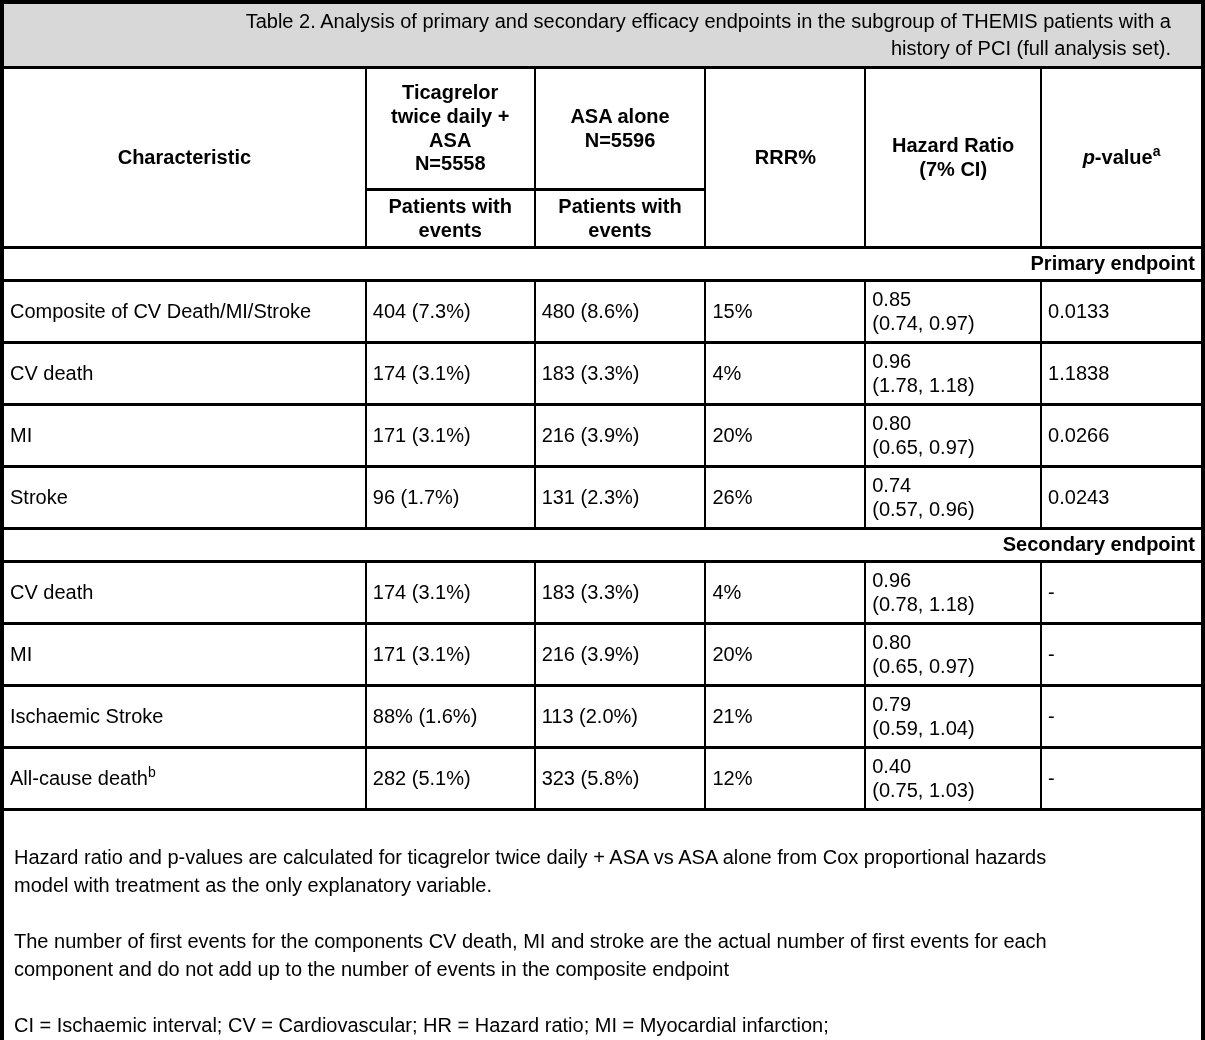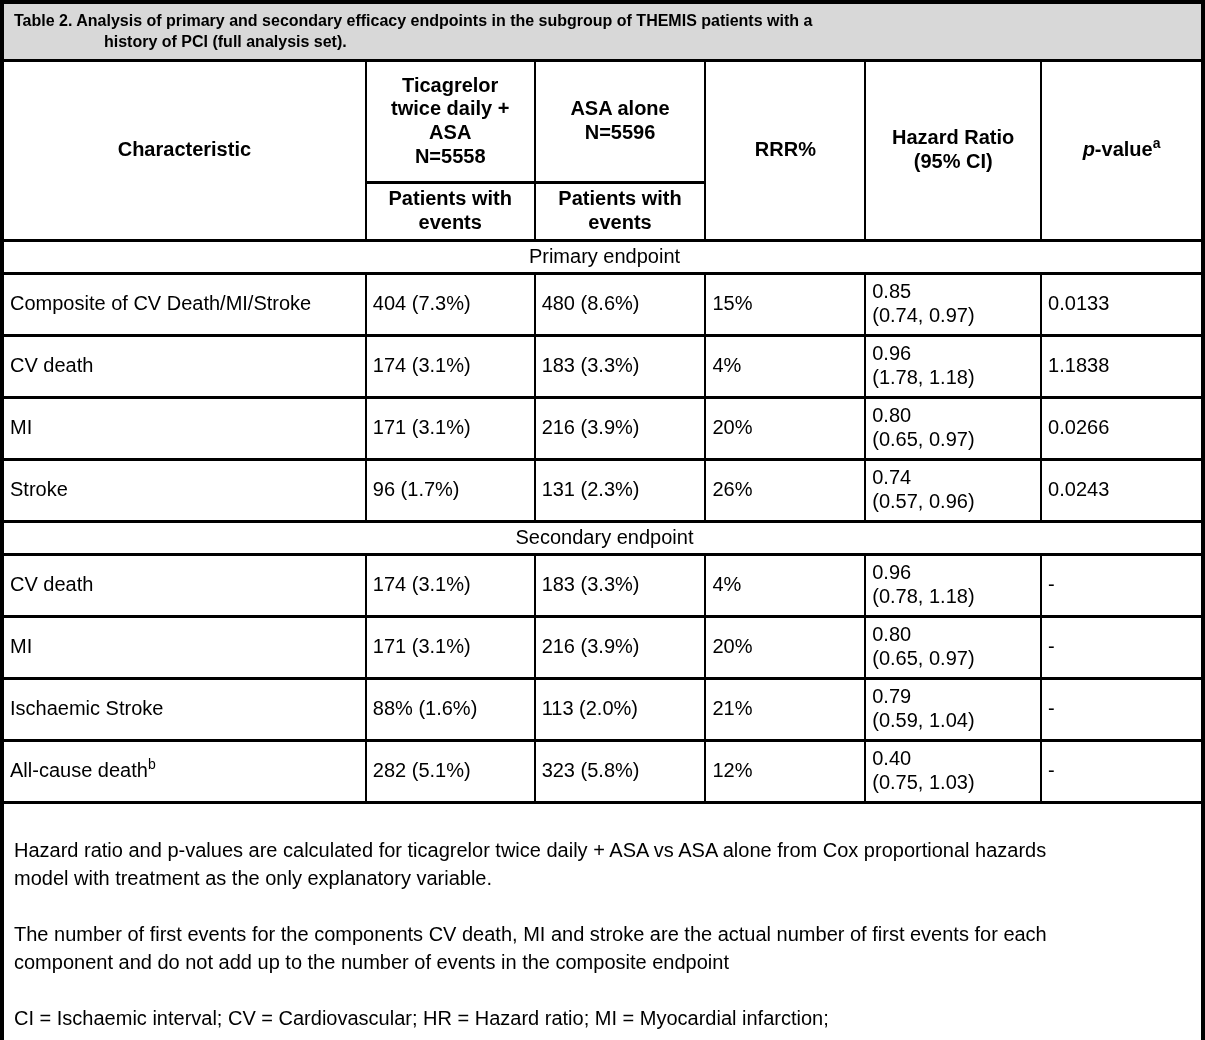--- a/index.html
+++ b/index.html
@@ -35,39 +35,39 @@
     line-height: 1.18;
     vertical-align: middle;
     white-space: pre-line;
     overflow: hidden;
   }
 
   
   tr.title-row th {
     background: #d8d8d8;
     height: 58px;
-    text-align: left;
+    text-align: right;
     vertical-align: middle;
-    font-weight: bold;
-    font-size: 16px;
+    font-weight: normal;
+    font-size: 20px;
     line-height: 1.35;
     padding: 4px 30px 4px 100px;
     text-indent: -90px;
   }
 
   
   tr.head-a th { height: 122px; font-weight: bold; }
   tr.head-b th { height: 58px;  font-weight: bold; }
   th.char-col  { text-align: center; }
 
   
   tr.section-row td {
     height: 33px;
-    text-align: center;
-    font-weight: normal;
+    text-align: right;
+    font-weight: bold;
     padding-left: 10px;
   }
 
   
   tr.data-row td { height: 62px; }
   td.char-cell {
     text-align: left;
     padding-left: 10px;
   }
 
@@ -112,21 +112,21 @@
     <tr class="head-a">
       <th rowspan="2" class="char-col">Characteristic</th>
       <th>Ticagrelor
 twice daily +
 ASA
 N=5558</th>
       <th>ASA alone
 N=5596</th>
       <th rowspan="2">RRR%</th>
       <th rowspan="2">Hazard Ratio
-(95% CI)</th>
+(7% CI)</th>
       <th rowspan="2"><i class="pv">p</i><span>-value</span><sup>a</sup></th>
     </tr>
 
     <tr class="head-b">
       <th>Patients with
 events</th>
       <th>Patients with
 events</th>
     </tr>
 

